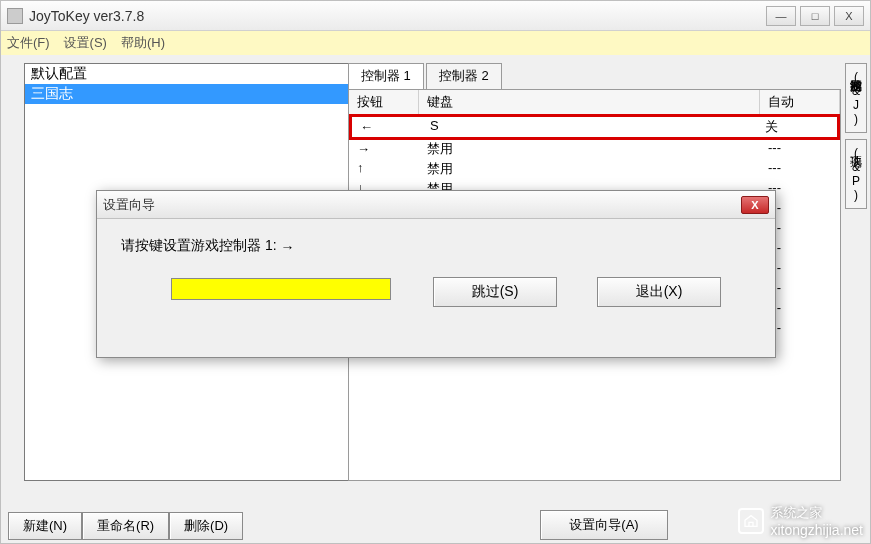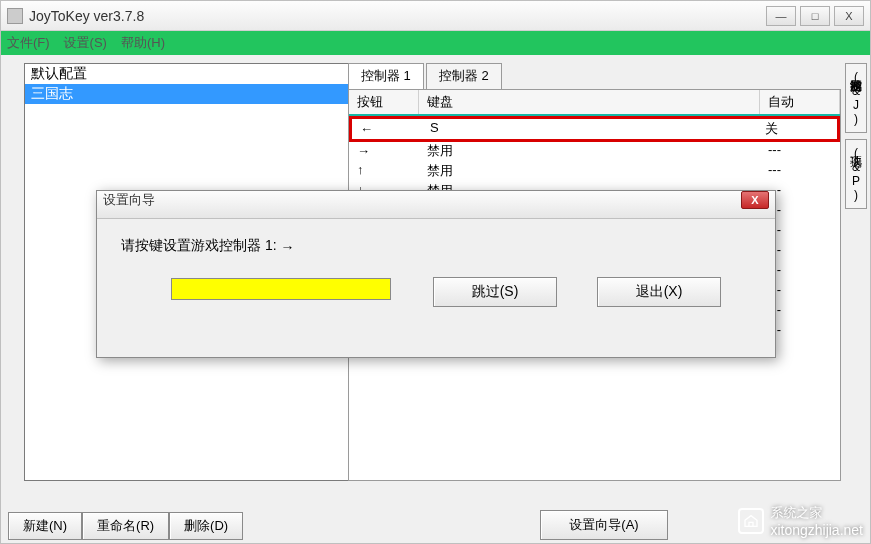--- a/index.html
+++ b/index.html
@@ -6,21 +6,21 @@
 body { background: #fff; width: 871px; height: 544px; position: relative; overflow: hidden; }
 
 
 .window { position: absolute; inset: 0; border: 1px solid #bfbfbf; background: #f0f0f0; }
 .titlebar { height: 30px; background: linear-gradient(#fdfdfd,#ebebeb); border-bottom: 1px solid #d0d0d0; display: flex; align-items: center; padding: 0 6px; }
 .title-icon { width: 16px; height: 16px; margin-right: 6px; display:inline-block; background:#ccc; border:1px solid #999; }
 .title-text { font-size: 14px; color: #333; flex:1; }
 .win-controls { display:flex; gap:4px; }
 .win-btn { width: 30px; height: 20px; border:1px solid #b0b0b0; background:linear-gradient(#fafafa,#e3e3e3); display:flex; align-items:center; justify-content:center; font-size:11px; color:#444; cursor:pointer; }
 
-.menubar { height: 24px; background:#22c55e; display:flex; align-items:center; padding:0 6px; gap:14px; font-size:13px; color:#555; }
+.menubar { height: 24px; background:#fef9c3; display:flex; align-items:center; padding:0 6px; gap:14px; font-size:13px; color:#555; }
 .menu-item { cursor:pointer; }
 
 .content { position:absolute; top:54px; left:1px; right:1px; bottom:1px; background:#f0f0f0; }
 
 
 .left-panel { position:absolute; left:22px; top:8px; width:330px; height:418px; }
 .profile-list { width:100%; height:100%; background:#fff; border:1px solid #7a7a7a; overflow:auto; }
 .profile-item { padding:1px 6px; font-size:14px; }
 .profile-item.selected { background:#3399ff; color:#fff; }
 
@@ -28,38 +28,38 @@
 .btn { padding:4px 14px; font-size:13px; border:1px solid #8a8a8a; background:linear-gradient(#fdfdfd,#e6e6e6); cursor:pointer; box-shadow:1px 1px 0 #fff inset; }
 
 
 .right-panel { position:absolute; left:346px; top:8px; right:28px; height:418px; display:flex; flex-direction:column; }
 .tabs { display:flex; height:26px; }
 .tab { padding:3px 12px; font-size:13px; border:1px solid #9a9a9a; border-bottom:none; background:#f4f4f4; margin-right:2px; cursor:pointer; }
 .tab.active { background:#fff; }
 .tab-body { flex:1; background:#fff; border:1px solid #9a9a9a; position:relative; overflow:hidden; }
 
 .table { width:100%; font-size:13px; }
-.table-head { display:flex; border-bottom:3px solid #14b8a6; background:#f6f6f6; }
+.table-head { display:flex; border-bottom:1px solid #14b8a6; background:#f6f6f6; }
 .th { padding:3px 8px; border-right:1px solid #d0d0d0; font-weight:normal; }
 .th.c1{ width:70px;} .th.c2{ flex:1;} .th.c3{ width:80px;}
 .table-body { }
 .tr { display:flex; }
 .td { padding:1px 8px; }
 .td.c1{ width:70px;} .td.c2{ flex:1;} .td.c3{ width:80px;}
 .tr.highlight { border:3px solid #d80000; margin:-1px 0; }
 
 .right-bottom { position:absolute; left:365px; right:28px; bottom:2px; display:flex; justify-content:center; }
 
 .side-tabs { position:absolute; right:2px; top:8px; width:22px; display:flex; flex-direction:column; gap:6px; }
 .side-tab { writing-mode:vertical-rl; text-orientation:upright; border:1px solid #9a9a9a; background:#f4f4f4; padding:6px 2px; font-size:12px; cursor:pointer; }
 
 
 .overlay { position:absolute; inset:0; }
 .dialog { position:absolute; left:96px; top:190px; width:680px; height:168px; background:#f0f0f0; border:1px solid #8a8a8a; box-shadow:3px 3px 12px rgba(0,0,0,.35); }
-.dlg-titlebar { height:28px; background:linear-gradient(#fdfdfd,#e6e6e6); border-bottom:1px solid #c0c0c0; display:flex; padding:0 6px; }
+.dlg-titlebar { height:28px; background:linear-gradient(#fdfdfd,#e6e6e6); border-bottom:1px solid #c0c0c0; display:flex; align-items:center; padding:0 6px; }
 .dlg-title { font-size:13px; flex:1; color:#333; }
 .dlg-close { width:28px; height:18px; background:linear-gradient(#e57373,#c62828); border:1px solid #8b1a1a; border-radius:2px; color:#fff; display:flex; align-items:center; justify-content:center; font-size:11px; font-weight:bold; cursor:pointer; }
 .dlg-body { padding:18px 24px 10px; font-size:14px; }
 .dlg-row { margin-bottom:16px; }
 .yellow-input { display:inline-block; width:220px; height:22px; background:#ffff00; border:1px solid #888; margin-left:50px; }
 .dlg-buttons { display:flex; gap:40px; justify-content:flex-end; padding-right:30px; margin-top:6px; }
 .dlg-btn { width:124px; padding:5px 0; text-align:center; border:1px solid #8a8a8a; background:linear-gradient(#fdfdfd,#e6e6e6); font-size:14px; cursor:pointer; box-shadow:1px 1px 0 #fff inset; }
 
 
 .watermark { position:absolute; right:8px; bottom:6px; font-size:13px; color:#fff; text-shadow:0 0 4px rgba(0,0,0,.6); display:flex; align-items:center; gap:6px; pointer-events:none; }

